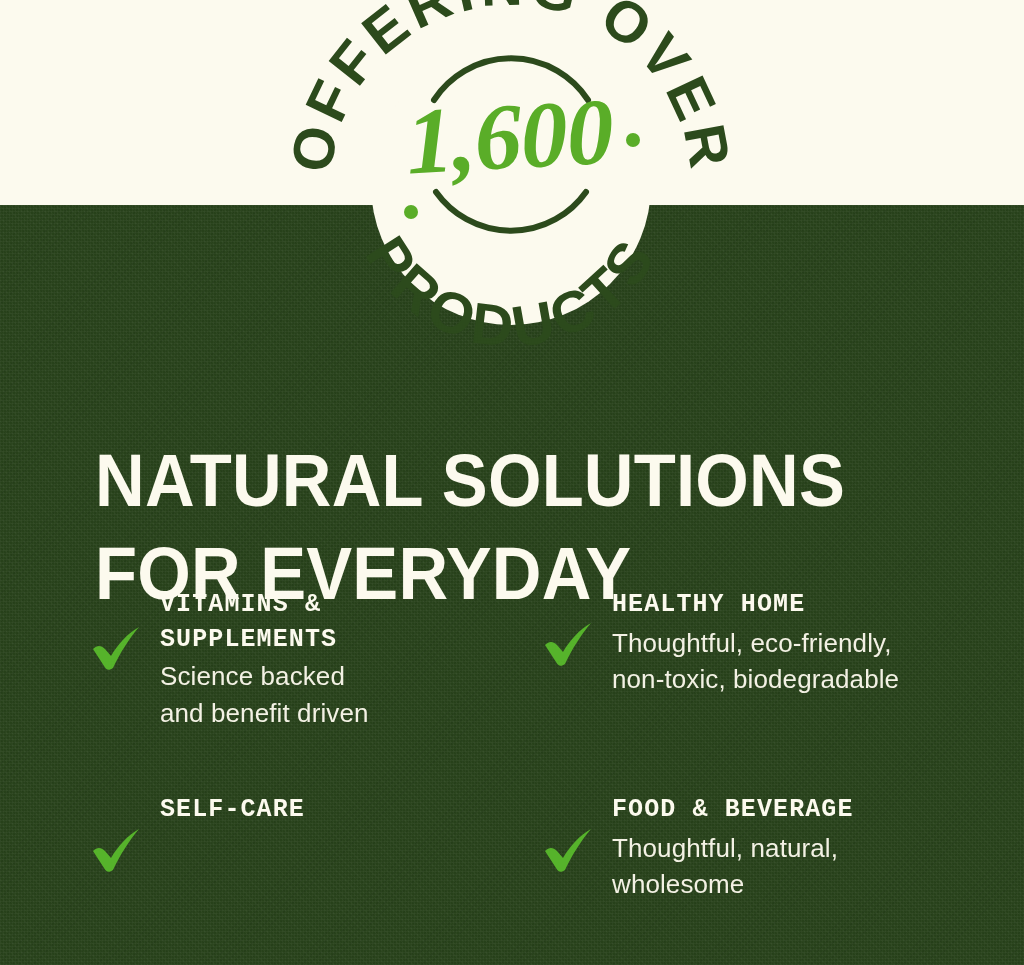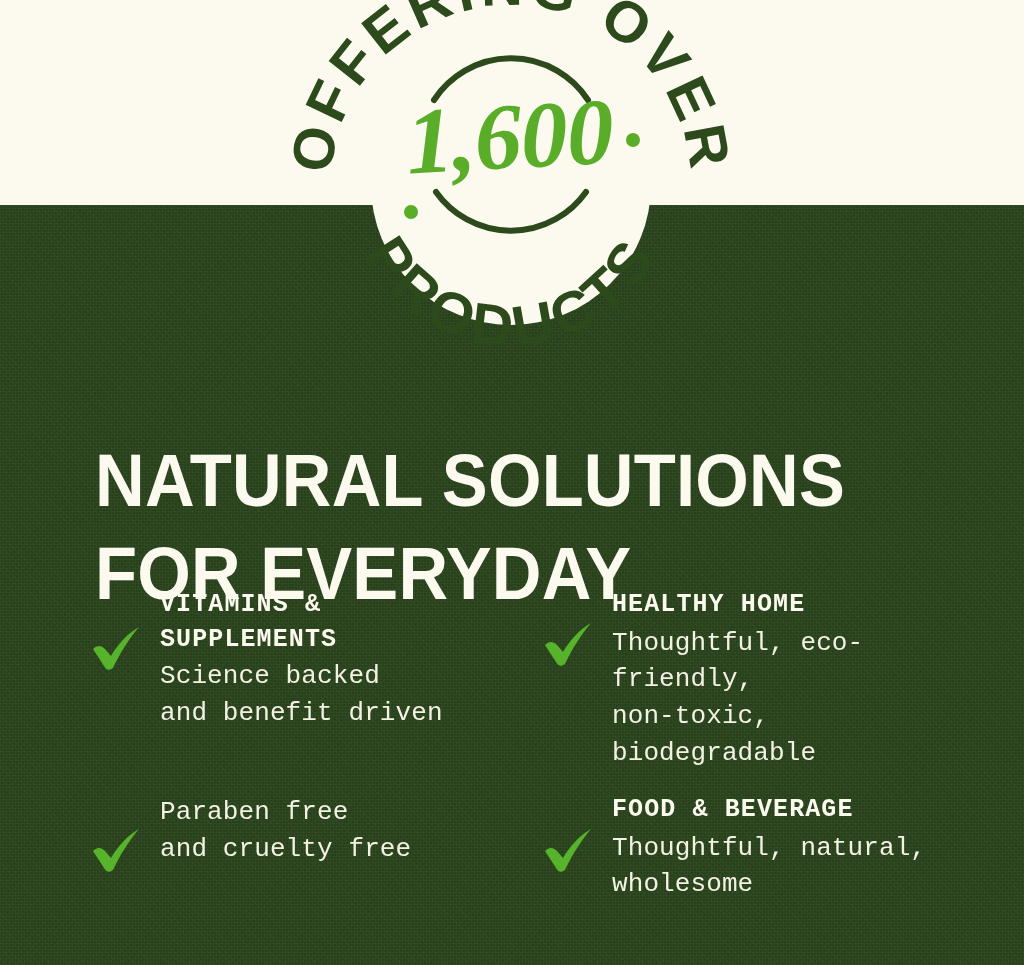--- a/index.html
+++ b/index.html
@@ -102,21 +102,21 @@
     font-family: Liberation Mono, monospace;
     font-size: 25px;
     font-weight: 700;
     letter-spacing: 1.1px;
     line-height: 1.38;
     margin: 0;
     white-space: pre-line;
   }
   .feature-desc {
     color: #f3f1e4;
-    font-family: Liberation Mono, monospace;
+    font-family: Liberation Sans, sans-serif;
     font-size: 26px;
     font-weight: 400;
     line-height: 1.42;
     margin: 1px 0 0 0;
     letter-spacing: 0.1px;
     white-space: pre-line;
   }
   .f-home .feature-desc,
   .f-food .feature-desc { margin-top: 2px; }
 </style>
@@ -184,22 +184,21 @@
       <p class="feature-desc">Thoughtful, eco-friendly,
 non-toxic, biodegradable</p>
     </div>
 
     <div class="feature f-self">
       <span class="check">
         <svg viewBox="0 0 56 48" width="56" height="48" xmlns="http://www.w3.org/2000/svg">
           <path d="M3 25 C7 21 11 21 15 25 L21 32 C28 20 37 10 49 3 C39 15 30 29 23 44 C19 47 16 46 14 42 Z" fill="#56b32b"></path>
         </svg>
       </span>
-      <p class="feature-desc">Paraben free
-and cruelty free</p>
+      <p class="feature-title">SELF-CARE</p>
     </div>
 
     <div class="feature f-food">
       <span class="check">
         <svg viewBox="0 0 56 48" width="56" height="48" xmlns="http://www.w3.org/2000/svg">
           <path d="M3 25 C7 21 11 21 15 25 L21 32 C28 20 37 10 49 3 C39 15 30 29 23 44 C19 47 16 46 14 42 Z" fill="#56b32b"></path>
         </svg>
       </span>
       <p class="feature-title">FOOD &amp; BEVERAGE</p>
       <p class="feature-desc">Thoughtful, natural,

